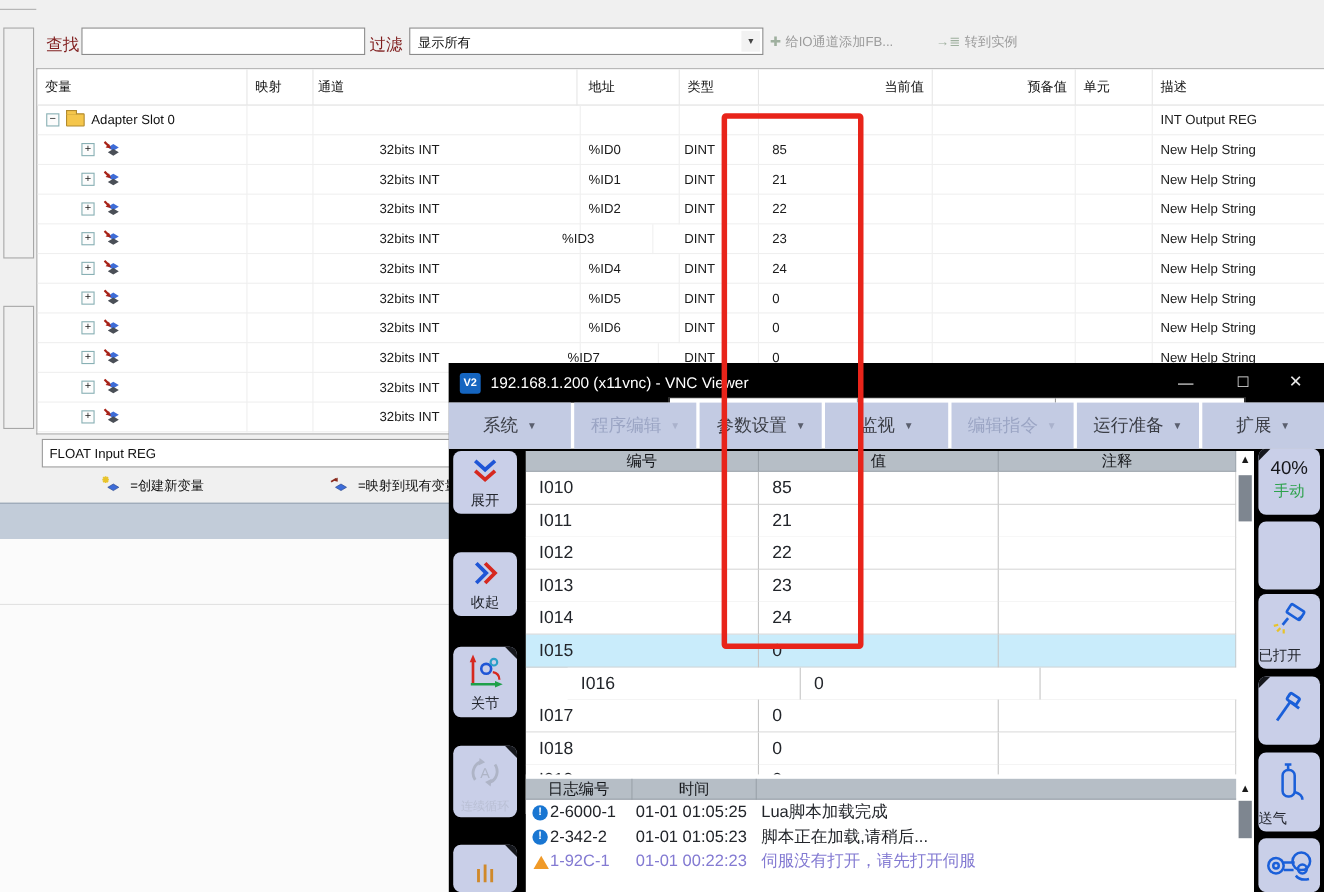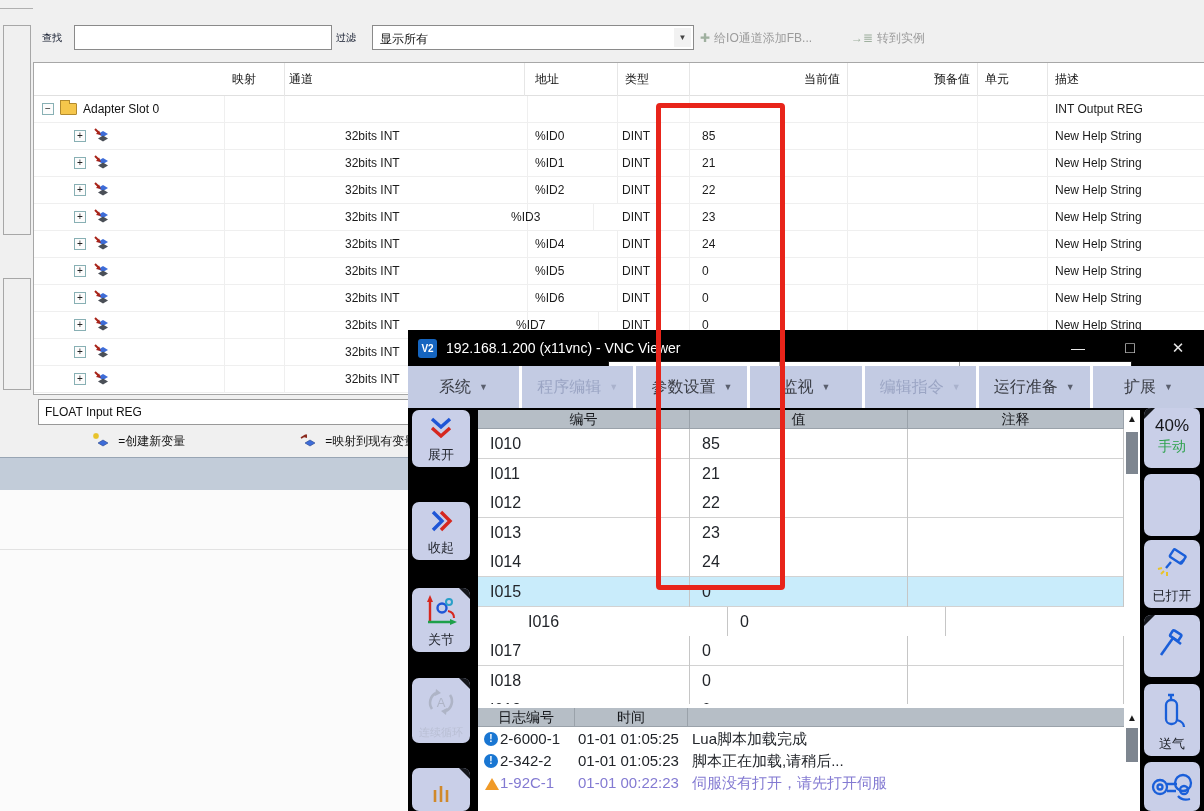--- a/index.html
+++ b/index.html
@@ -7,21 +7,21 @@
   .stage { position:relative; width:1204px; height:811px; background:#f0f0f0;
            font-family:"Liberation Sans", sans-serif; overflow:hidden; font-size:12px; color:#1b1b1b; }
   .abs { position:absolute; }
 
   
   .rail-line { left:0; top:8px; width:33px; border-top:1px solid #b0b0b0; }
   .rail-box { left:3px; width:28px; border:1px solid #a7a7a7; background:#f0f0f0; }
 
   
   .toolbar { left:33px; top:20px; width:1171px; height:42px; background:#f0f0f0; }
-  .tb-label { top:11px; font-size:10px; color:#0f172a; }
+  .tb-label { top:11px; font-size:15px; color:#7f1d1d; }
   .tb-input { left:41px; top:5px; width:258px; height:25px; background:#fff; border:1px solid #8a8a8a; }
   .tb-combo { left:339px; top:5px; width:322px; height:25px; background:#fff; border:1px solid #8a8a8a; }
   .tb-combo .val { position:absolute; left:7px; top:5px; font-size:12px; color:#111; }
   .tb-combo .arrow { position:absolute; right:2px; top:2px; width:17px; height:19px; text-align:center;
                      font-size:8px; line-height:19px; color:#444; background:#f2f2f2; }
   .tb-btn { top:6px; height:24px; color:#9b9b9b; font-size:12px; line-height:24px; white-space:nowrap; }
   .tb-btn .ic { margin-right:4px; color:#9fb09f; font-size:12px; }
 
   
   .vtable { left:33px; top:62px; width:1171px; height:333px; background:#fff;
@@ -93,21 +93,21 @@
   .logrow { position:absolute; left:0; width:646px; height:22px; }
   .logrow .f { position:absolute; top:0; line-height:22px; font-size:15px; color:#22252a; white-space:nowrap; }
   .logrow.warn .f { color:#837ad2; }
   .info-ic { position:absolute; left:6px; top:4px; width:14px; height:14px; border-radius:50%; background:#1976d2;
              color:#fff; font-size:10px; font-weight:bold; text-align:center; line-height:14px; }
   .warn-ic { position:absolute; left:7px; top:6px; width:0; height:0;
              border-left:7px solid transparent; border-right:7px solid transparent; border-bottom:12px solid #f09a28; }
 
   
   .rbtn { position:absolute; left:736px; width:56px; background:#c9cfe8; border-radius:7px; overflow:hidden; }
-  .rbtn .lbl { position:absolute; left:0; bottom:3px; width:100%; text-align:center; font-size:13px; color:#23262e; }
+  .rbtn .lbl { position:absolute; left:0; bottom:3px; width:100%; text-align:left; font-size:13px; color:#23262e; }
   .speed { position:absolute; left:0; top:8px; width:100%; text-align:center; font-size:17px; color:#15161a; }
   .mode { position:absolute; left:0; top:30px; width:100%; text-align:center; font-size:14px; color:#2da24c; }
 
   
   .redrect { left:656px; top:103px; width:129px; height:487px; border:5px solid #e8241a; border-radius:4px;
              z-index:99; pointer-events:none; }
 
   svg { display:block; }
 </style>
 </head>
@@ -130,20 +130,21 @@
     <div class="abs tb-btn" style="left:667px;">
       <span class="ic">✚</span><span>给IO通道添加FB...</span>
     </div>
     <div class="abs tb-btn" style="left:818px;">
       <span class="ic">→≣</span><span>转到实例</span>
     </div>
   </div>
 
   <div class="abs vtable">
     <div class="vhead">
+        <div class="hc" style="left: 0px; width: 191px;">变量</div>
         <div class="hc" style="left: 191px; width: 60px;">映射</div>
         <div class="hc" style="left: 248px; width: 243px;">通道</div>
         <div class="hc" style="left: 494px; width: 90px;">地址</div>
         <div class="hc" style="left: 584px; width: 72px;">类型</div>
         <div class="hc" style="left: 656px; width: 158px; text-align: right;">当前值</div>
         <div class="hc" style="left: 814px; width: 130px; text-align: right;">预备值</div>
         <div class="hc" style="left: 944px; width: 70px;">单元</div>
         <div class="hc" style="left: 1014px; width: 157px;">描述</div>
       </div>
     <div class="vrows" id="cds-rows">

